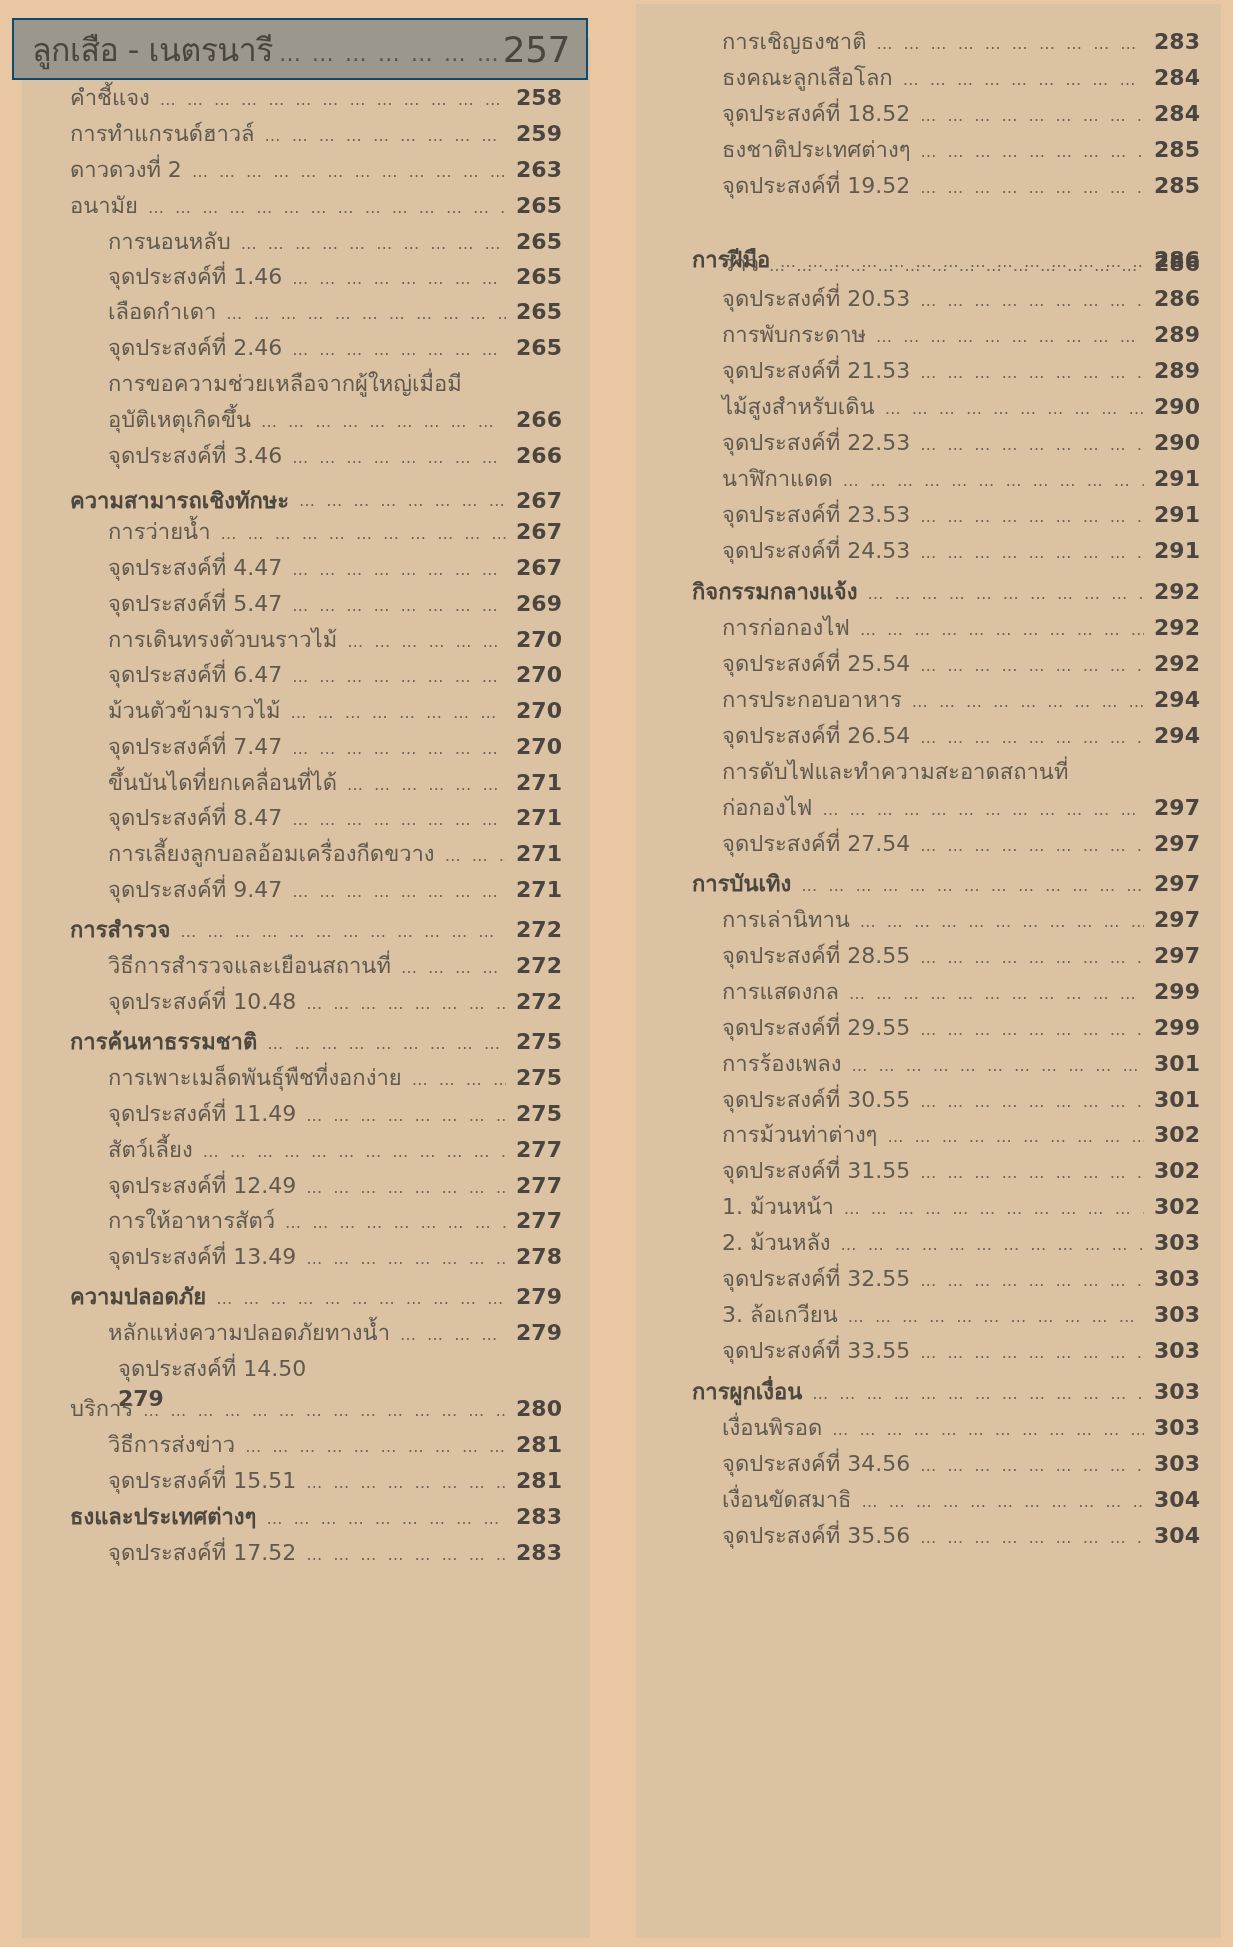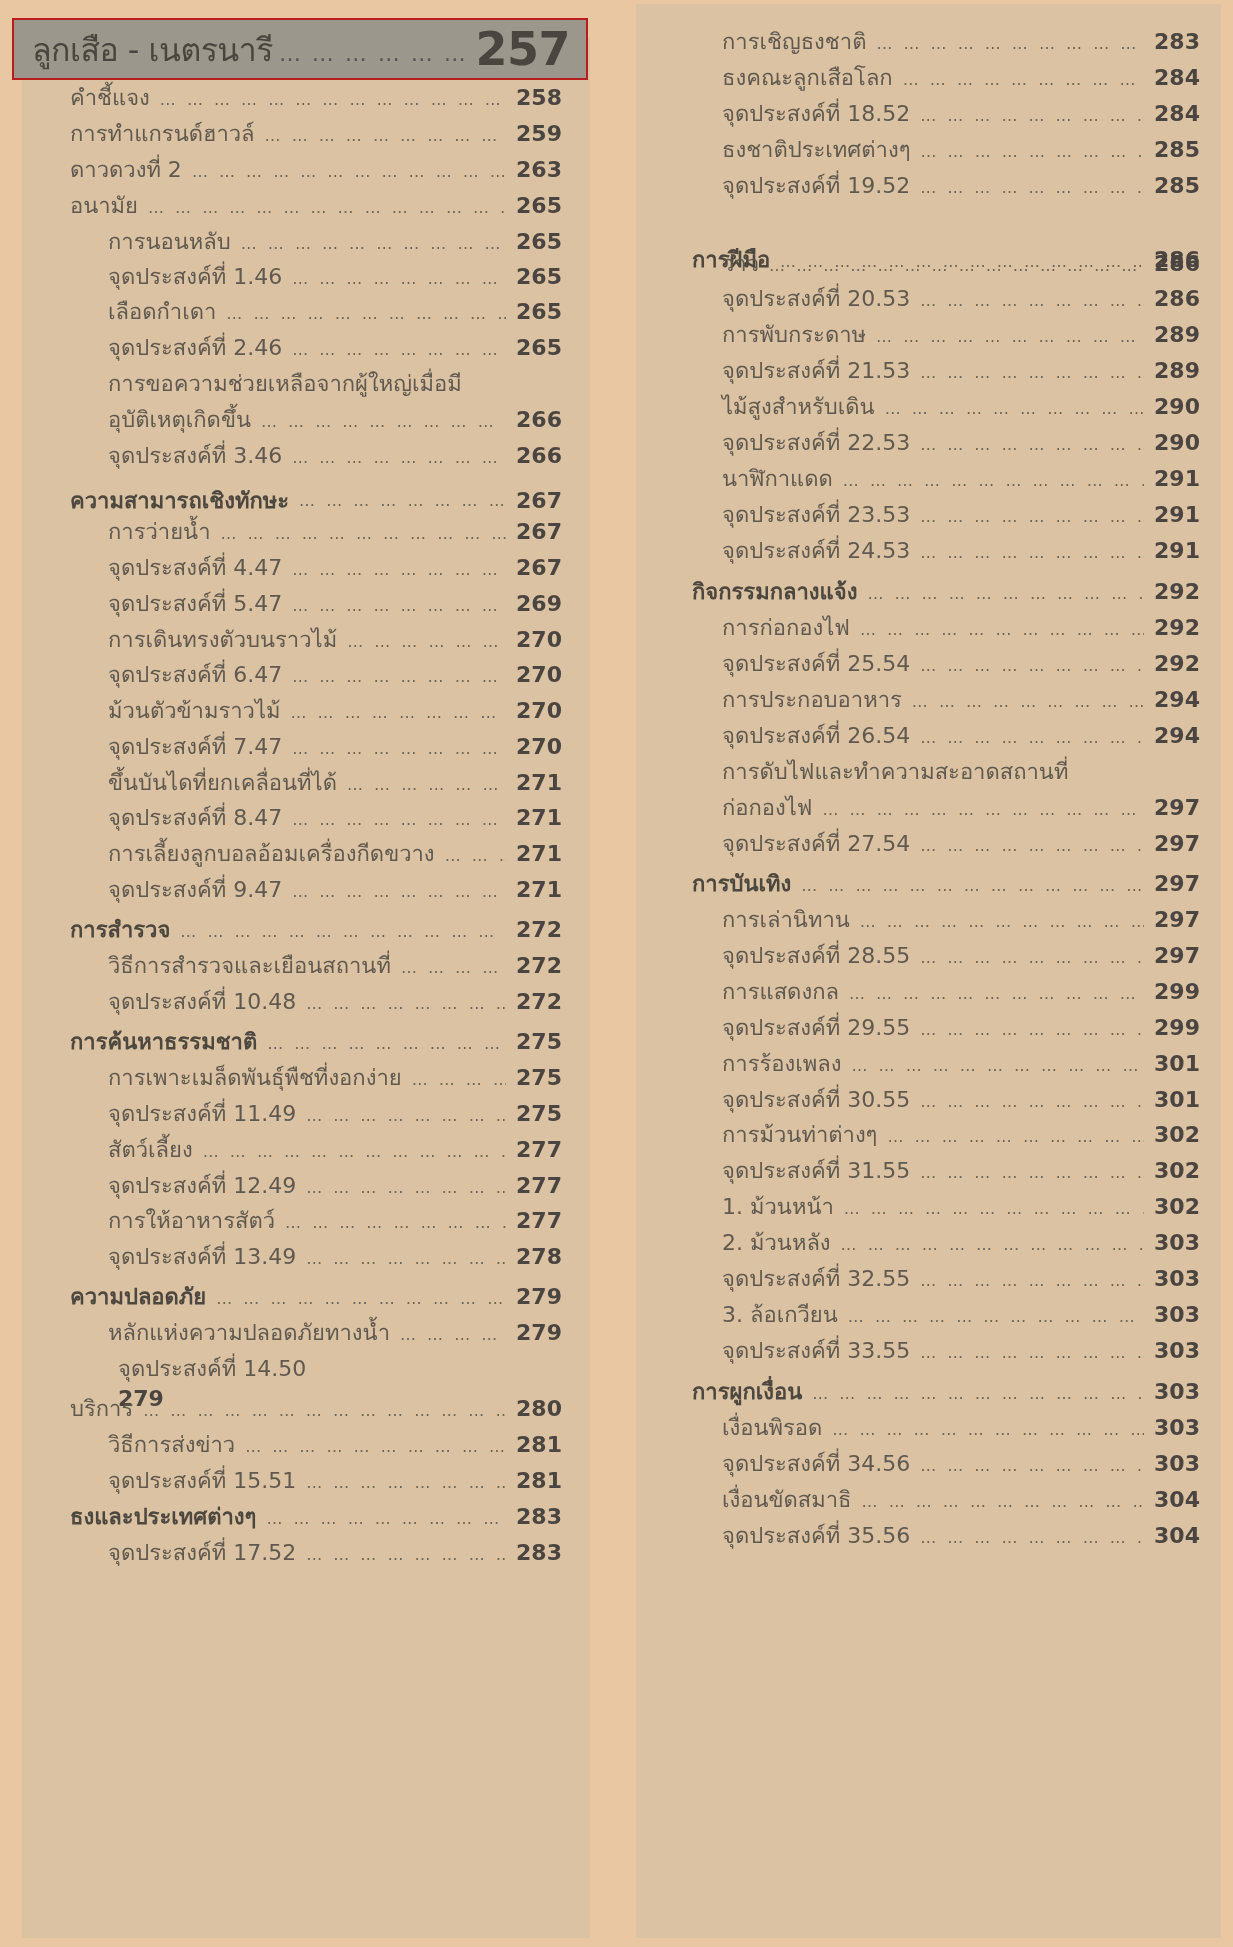--- a/index.html
+++ b/index.html
@@ -14,30 +14,30 @@
   .panel {
     position: absolute;
     background: #dbc2a2;
   }
   #left-panel { left: 22px; top: 38px; width: 568px; height: 1900px; }
   #right-panel { left: 636px; top: 4px; width: 585px; height: 1934px; }
   .header-bar {
     position: absolute;
     left: 12px; top: 18px; width: 576px; height: 62px;
     background: #9c978c;
-    border: 2px solid #b91c1c;
+    border: 2px solid #0c4a6e;
     box-sizing: border-box;
     display: flex; align-items: center;
     padding: 0 16px 0 18px;
     font-size: 32px; color: #4a463f;
     letter-spacing: -0.5px;
   }
   .header-bar .title { white-space: nowrap; }
   .header-bar .leader { flex: 1; overflow: hidden; white-space: nowrap; color: #555; margin: 0 6px; letter-spacing: 2px; font-size: 22px; padding-top: 8px;}
-  .header-bar .page { font-size: 46px; font-weight: bold; }
+  .header-bar .page { font-size: 36px; font-weight: normal; }
   .toc { position: absolute; }
   #left-toc { left: 0; top: 92px; width: 570px; }
   #right-toc { left: 640px; top: 26px; width: 560px; }
   .row {
     position: absolute;
     display: flex; align-items: baseline;
     height: 44px;
     font-size: 22px;
     white-space: nowrap;
   }

